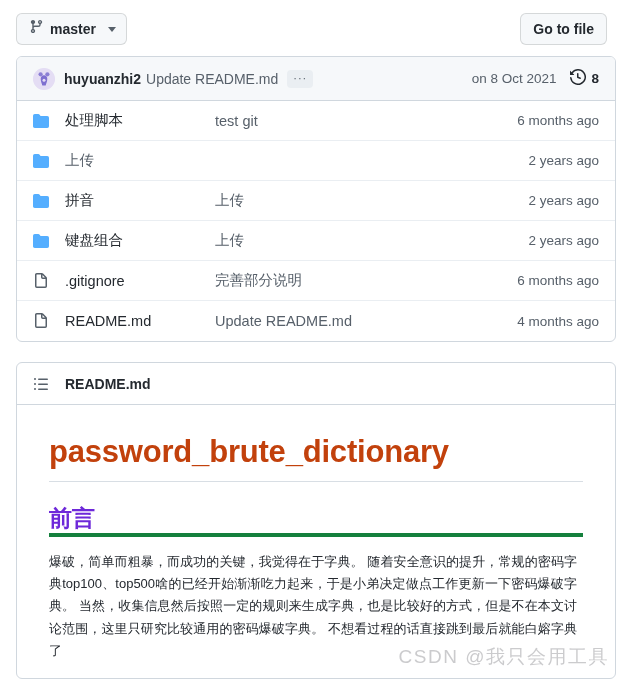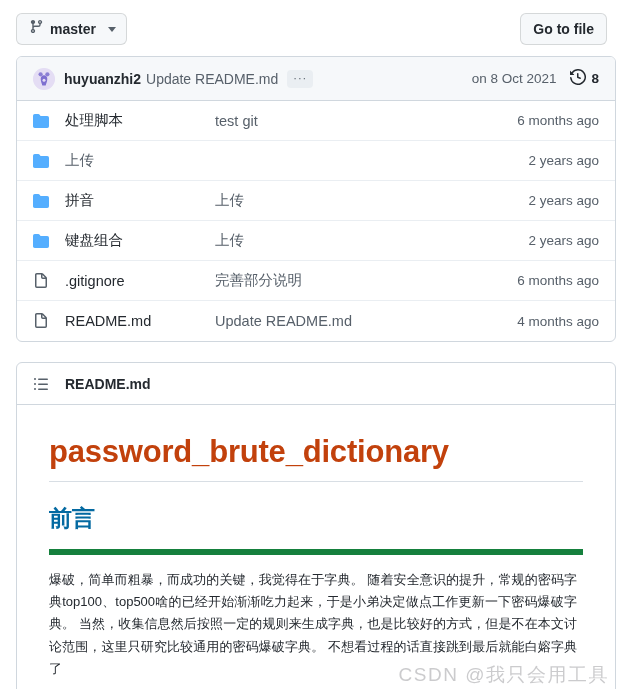--- a/index.html
+++ b/index.html
@@ -205,23 +205,23 @@
     padding-bottom: 9px;
     border-bottom: 1px solid #d8dee4;
     color: #c2410c;
     line-height: 1.25;
     letter-spacing: -0.2px;
   }
   .md-h2 {
     font-size: 23px;
     font-weight: 600;
     margin: 22px 0 6px 0;
-    padding-bottom: 16px;
-    border-bottom: 6px solid #15803d;
-    color: #0369a1;
+    padding-bottom: 0;
+    border-bottom: 4px solid #15803d;
+    color: #6d28d9;
     line-height: 1.25;
   }
   .md-p {
     font-size: 13px;
     line-height: 1.72;
     color: #24292f;
     margin: 14px 6px 0 0;
     text-align: justify;
   }
   .watermark {

